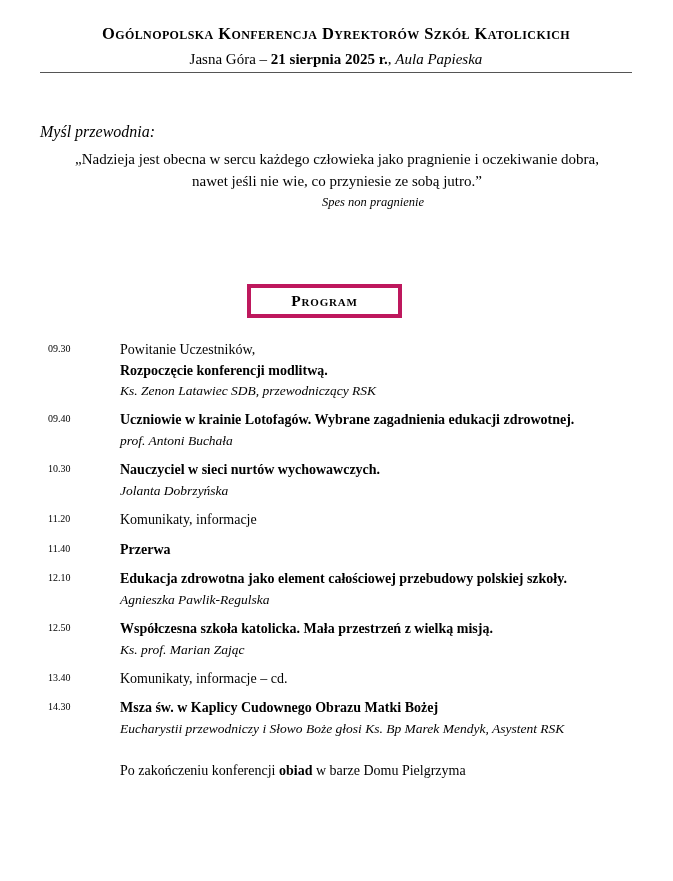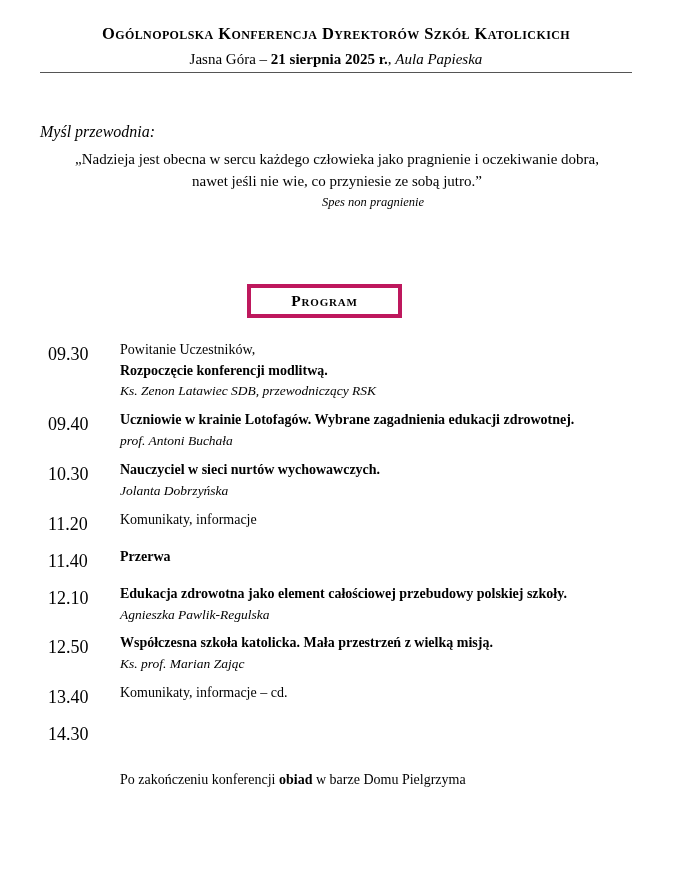--- a/index.html
+++ b/index.html
@@ -125,21 +125,21 @@
     width: 584px;
   }
   .entry {
     display: flex;
     align-items: flex-start;
     margin-bottom: 9px;
   }
   .entry .time {
     width: 72px;
     flex: 0 0 72px;
-    font-size: 18px;
+    font-size: 10px;
     line-height: 1.5;
     padding-top: 1px;
   }
   .entry .body {
     flex: 1 1 auto;
     min-width: 0;
   }
   .ln {
     font-size: 14px;
     line-height: 1.48;
@@ -242,20 +242,24 @@
         </div>
       </div>
       <div class="entry">
         <div class="time">13.40</div>
         <div class="body">
           <div class="ln title-plain">Komunikaty, informacje – cd.</div>
         </div>
       </div>
       <div class="entry">
         <div class="time">14.30</div>
+        <div class="body">
+          <div class="ln title">Msza św. w Kaplicy Cudownego Obrazu Matki Bożej</div>
+          <div class="ln speaker">Eucharystii przewodniczy i Słowo Boże głosi Ks. Bp Marek Mendyk, Asystent RSK</div>
+        </div>
       </div>
       <div class="closing">
         <div class="time"></div>
         <div class="body">
           <div class="ln"><span>Po zakończeniu konferencji </span><span class="b">obiad</span><span> w barze Domu Pielgrzyma</span></div>
         </div>
       </div>
     </div>
 
 </div>

